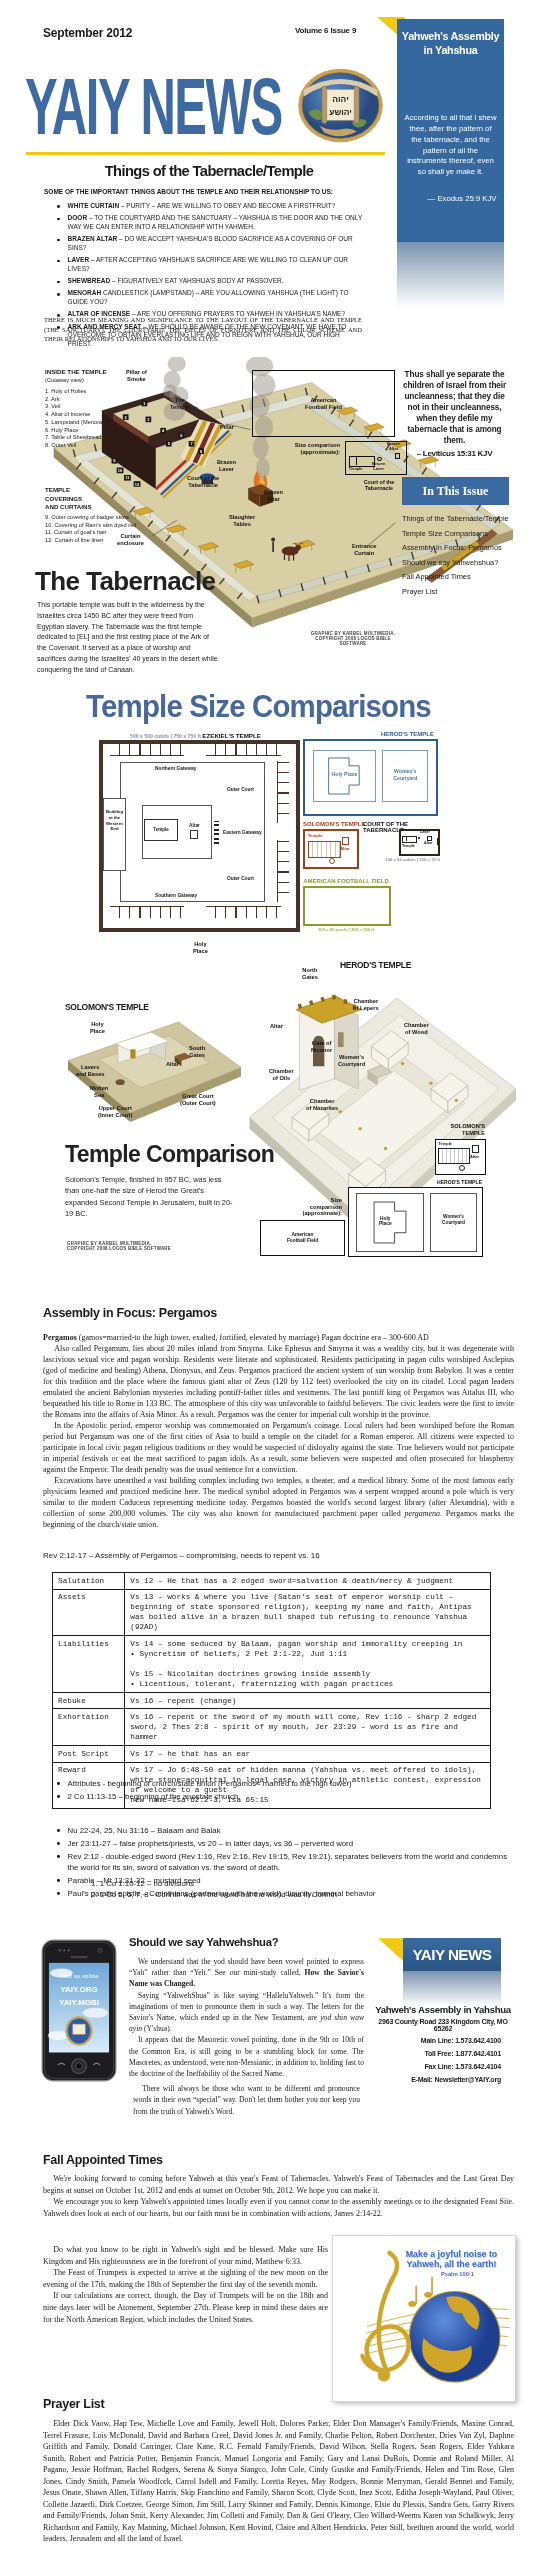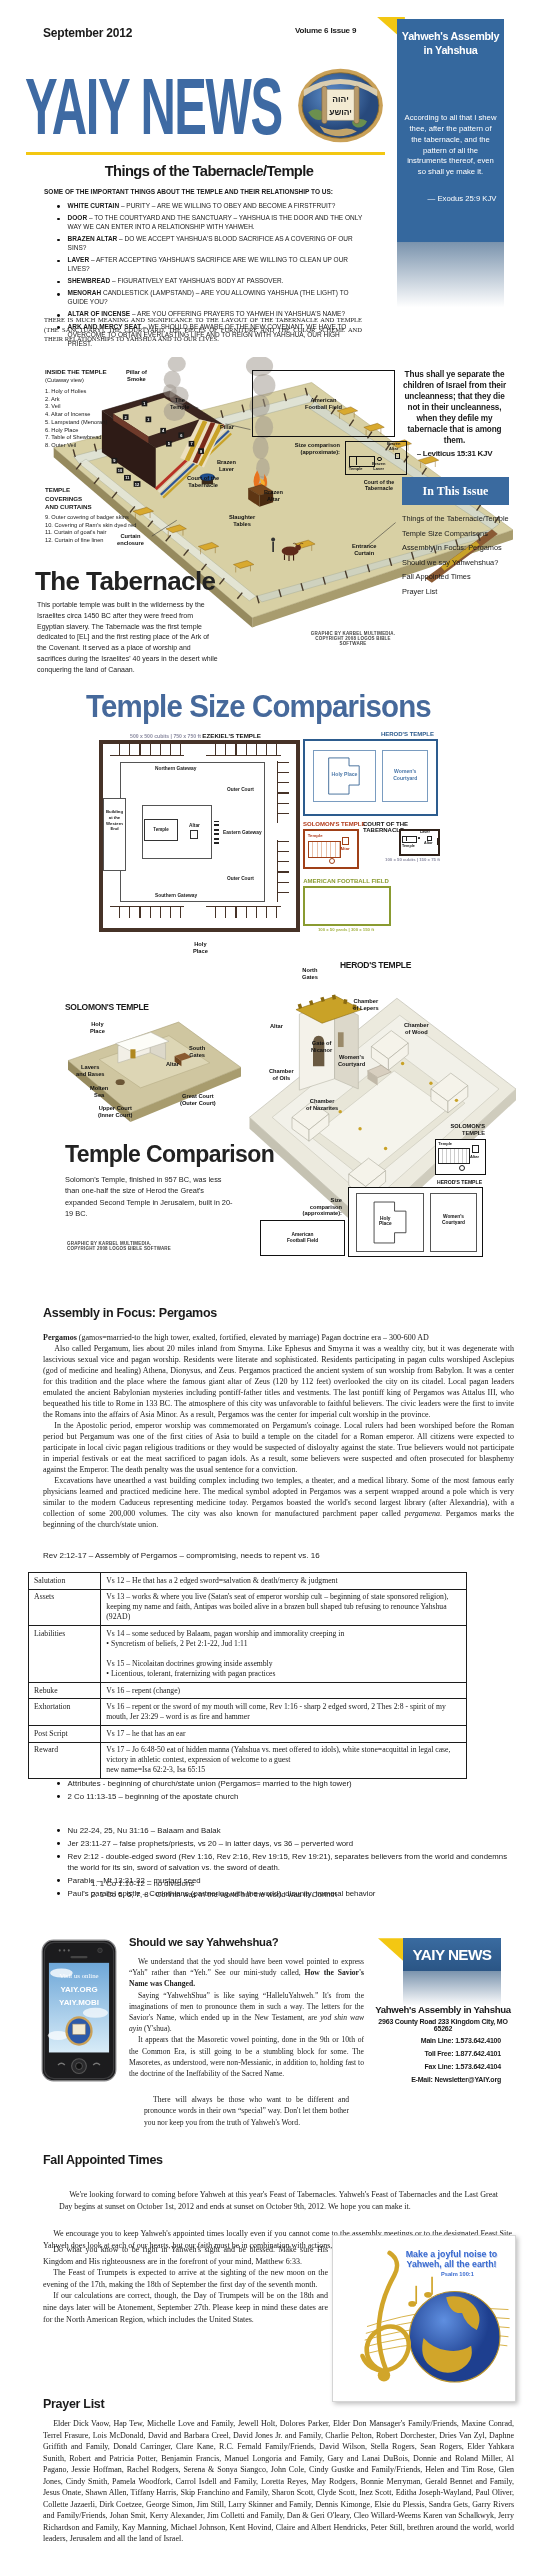--- a/index.html
+++ b/index.html
@@ -563,21 +563,21 @@
 
   <div class="abs cond" style="left:43px;top:1306px;font-size:12.5px;letter-spacing:-0.3px;">Assembly in Focus: Pergamos</div>
   <div class="abs just" style="left:43px;top:1332px;width:471px;font-size:8px;line-height:11px;">
     <p style="margin:0;"><span style="font-weight:700;">Pergamos</span><span> (gamos=married-to the high tower, exalted, fortified, elevated by marriage) Pagan doctrine era – 300-600 AD</span></p>
     <p style="margin:0;text-indent:11.3px;">Also called Pergamum, lies about 20 miles inland from Smyrna. Like Ephesus and Smyrna it was a wealthy city, but it was degenerate with lascivious sexual vice and pagan worship. Residents were literate and sophisticated. Residents participating in pagan cults worshiped Asclepius (god of medicine and healing) Athena, Dionysus, and Zeus. Pergamos practiced the ancient system of sun worship from Babylon. It was a center for this tradition and the place where the famous giant altar of Zeus (120 by 112 feet) overlooked the city on its citadel. Local pagan leaders emulated the ancient Babylonian mysteries including pontiff-father titles and vestments. The last pontiff king of Pergamos was Attalus III, who bequeathed his title to Rome in 133 BC. The atmosphere of this city was unfavorable to faithful believers. The civic leaders were the first to invite the Romans into the affairs of Asia Minor. As a result, Pergamos was the center for imperial cult worship in the province.</p>
     <p style="margin:0;text-indent:11.3px;">In the Apostolic period, emperor worship was commemorated on Pergamum's coinage. Local rulers had been worshiped before the Roman period but Pergamum was one of the first cities of Asia to build a temple on the citadel for a Roman emperor. All citizens were expected to participate in local civic pagan religious traditions or they would be suspected of disloyalty against the state. True believers would not participate in imperial festivals or eat the meat sacrificed to pagan idols. As a result, some believers were suspected and often prosecuted for blasphemy against the Emperor. The death penalty was the usual sentence for a conviction.</p>
     <p style="margin:0;text-indent:11.3px;"><span>Excavations have unearthed a vast building complex including two temples, a theater, and a medical library. Some of the most famous early physicians learned and practiced medicine here. The medical symbol adopted in Pergamos was a serpent wrapped around a pole which is very similar to the modern Caduceus representing medicine today. Pergamos boasted the world's second largest library (after Alexandria), with a collection of some 200,000 volumes. The city was also known for manufactured parchment paper called </span><i>pergamena</i><span>. Pergamos marks the beginning of the church/state union.</span></p>
   </div>
   <div class="abs" style="left:43px;top:1551px;font-size:8px;">Rev 2:12-17 – Assembly of Pergamos – compromising, needs to repent vs. 16</div>
 
-  <table class="pg abs" style="left:28px;top:1572px;">
+  <table class="pg abs" style="left:52px;top:1572px;font-family:Liberation Mono, monospace;">
     <tbody>
         <tr>
           <td class="c1">Salutation</td>
           <td class="pre">Vs 12 – He that has a 2 edged sword=salvation &amp; death/mercy &amp; judgment</td>
         </tr>
     <tr>
           <td class="c1">Assets</td>
           <td class="pre">Vs 13 – works &amp; where you live (Satan's seat of emperor worship cult – beginning of state sponsored religion), keeping my name and faith, Antipas was boiled alive in a brazen bull shaped tub refusing to renounce Yahshua (92AD)</td>
         </tr>
     <tr>
@@ -650,42 +650,42 @@
     <circle cx="67" cy="224" r="6" fill="#111" stroke="#777"></circle>
     <path d="M 30 222 q 6 -6 12 0" stroke="#777" fill="none" stroke-width="2.5"></path>
     <path d="M 92 222 q 6 -6 12 0" stroke="#777" fill="none" stroke-width="2.5"></path>
   </svg>
 
   <div class="abs cond" style="left:129px;top:1936px;font-size:11.3px;letter-spacing:-0.3px;">Should we say Yahwehshua?</div>
   <div class="abs just" style="left:129px;top:1956px;width:235px;font-size:7.6px;line-height:11.2px;">
     <p style="margin:0;text-indent:9px;"><span>We understand that the yod should have been vowel pointed to express “Yah” rather than “Yeh.” See our mini-study called, </span><b>How the Savior's Name was Changed.</b></p>
     <p style="margin:0;text-indent:9px;"><span>Saying “YahwehShua” is like saying “HalleluYahweh.” It's from the imaginations of men to pronounce them in such a way. The letters for the Savior's Name, which ended up in the New Testament, are </span><i>yod shin waw ayin</i><span> (Y'shua).</span></p>
     <p style="margin:0;text-indent:9px;">It appears that the Masoretic vowel pointing, done in the 9th or 10th  of the Common Era,  is still going to be a stumbling block for some. The Masoretes, as understood, were non-Messianic, in addition to, holding fast to the doctrine of the Ineffability of the Sacred Name.</p>
-    <p style="margin:15px;text-indent:9px;">There will always be those who want to be different and pronounce words in their own “special” way.  Don't let them bother you nor keep you from the truth of Yahweh's Word.</p>
+    <p style="margin:4px;text-indent:9px;">There will always be those who want to be different and pronounce words in their own “special” way.  Don't let them bother you nor keep you from the truth of Yahweh's Word.</p>
   </div>
 
   <svg class="abs" style="left:378px;top:1938px;" width="25" height="23" viewBox="0 0 44 40">
       <polygon points="0,0 44,0 44,40" fill="#f3c712"></polygon>
     </svg>
   <div class="abs" style="left:403px;top:1938px;width:98px;height:33px;background:linear-gradient(#3a6ba0,#2a5585);display:flex;align-items:center;justify-content:center;">
     <span class="cond" style="color:#fff;font-size:15.3px;letter-spacing:-0.6px;">YAIY NEWS</span>
   </div>
   <div class="abs" style="left:403px;top:1971px;width:98px;height:39px;background:linear-gradient(#7a93ad,rgba(255,255,255,0) 90%);"></div>
   <div class="abs ctr cond" style="left:372px;top:2004px;width:142px;font-size:9.6px;letter-spacing:-0.3px;">Yahweh's Assembly in Yahshua</div>
   <div class="abs ctr cond" style="left:372px;top:2018px;width:142px;font-size:7px;font-weight:600;letter-spacing:-0.2px;">2963 County Road 233 Kingdom City, MO 65262</div>
   <div class="abs rt cond" style="left:372px;top:2034px;width:129px;font-size:7px;font-weight:600;line-height:13px;letter-spacing:-0.2px;">
     <div>Main Line: 1.573.642.4100</div>
     <div>Toll Free: 1.877.642.4101</div>
     <div>Fax Line: 1.573.642.4104</div>
     <div>E-Mail:  Newsletter@YAIY.org</div>
   </div>
 
   <div class="abs cond" style="left:43px;top:2153px;font-size:12.5px;letter-spacing:-0.3px;">Fall Appointed Times</div>
   <div class="abs just" style="left:43px;top:2173px;width:471px;font-size:8px;line-height:11.6px;">
-    <p style="margin:16px;text-indent:10.2px;">We're looking forward to coming before Yahweh at this year's Feast of Tabernacles. Yahweh's Feast of Tabernacles and the Last Great Day begins at sunset on October 1st, 2012 and ends at sunset on October 9th, 2012. We hope you can make it.</p>
+    <p style="margin:0;text-indent:10.2px;">We're looking forward to coming before Yahweh at this year's Feast of Tabernacles. Yahweh's Feast of Tabernacles and the Last Great Day begins at sunset on October 1st, 2012 and ends at sunset on October 9th, 2012. We hope you can make it.</p>
     <p style="margin:0;text-indent:10.2px;">We encourage you to keep Yahweh's appointed times locally even if you cannot come to the assembly meetings or to the designated Feast Site. Yahweh does look at each of our hearts, but our faith must be in combination with actions, James 2:14-22.</p>
   </div>
   <div class="abs just" style="left:43px;top:2244px;width:285px;font-size:8px;line-height:11.6px;">
     <p style="margin:0;text-indent:10.2px;">Do what you know to be right in Yahweh's sight and be blessed. Make sure His Kingdom and His righteousness are in the forefront of your mind, Matthew  6:33.</p>
     <p style="margin:0;text-indent:10.2px;">The Feast of Trumpets is expected to arrive at the sighting of the new moon on the evening of the 17th, making the 18th of September the first day of the seventh month.</p>
     <p style="margin:0;text-indent:10.2px;">If our calculations are correct, though, the Day of Trumpets will be on the 18th and nine days later will be Atonement, September 27th. Please keep in mind these dates are for the North American Region, which includes the United States.</p>
   </div>
 
   <div class="abs" style="left:332px;top:2235px;width:182px;height:165px;background:#fff;border:0.6px solid #d5d5d5;box-shadow:1.7px 2.3px 4.5px rgba(0,0,0,.25);">
     <svg width="180" height="163" viewBox="0 0 318 288">

